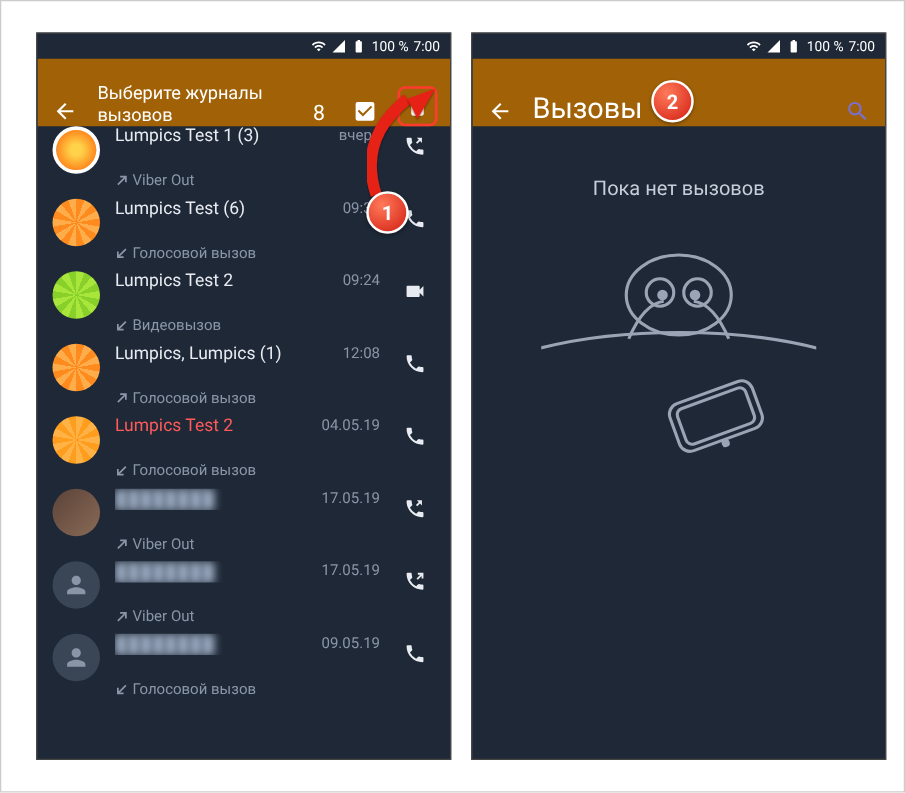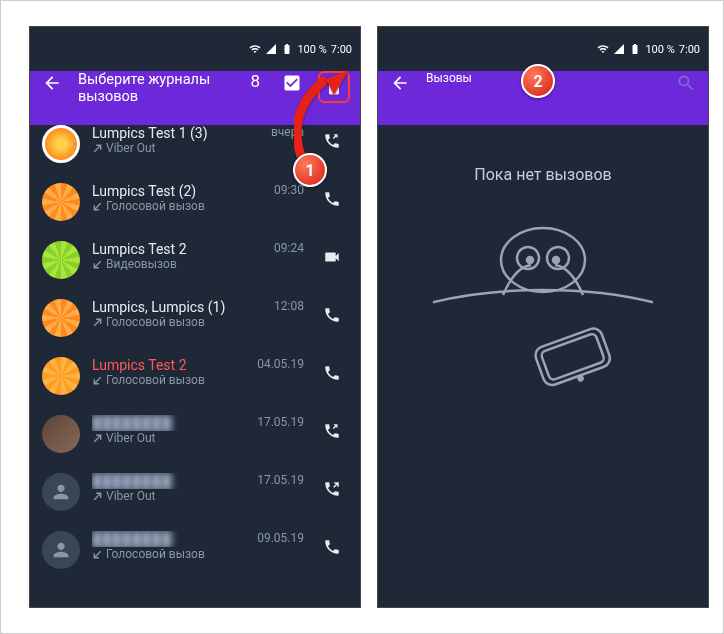--- a/index.html
+++ b/index.html
@@ -23,32 +23,32 @@
   }
   .phone.left { left: 28px; }
   .phone.right { left: 376px; }
 
   .status-bar {
     height: 20px;
     background: #1e2836;
     display: flex;
     justify-content: flex-end;
     align-items: center;
-    padding: 12px 8px;
+    padding: 0 8px;
     gap: 4px;
     color: #fff;
     font-size: 11px;
   }
   .status-bar svg { width: 12px; height: 12px; }
 
   .app-bar {
     height: 54px;
-    background: #6d28d9;
-    display: flex;
-    align-items: flex-start;
+    background: #a16207;
+    display: flex;
+    align-items: flex-end;
     padding: 0 10px;
     gap: 14px;
     color: #fff;
   }
   .app-bar .title {
     flex: 1;
     font-size: 14.5px;
     line-height: 1.2;
   }
   .app-bar .count { font-size: 17px; margin-right: 6px; }
@@ -87,21 +87,21 @@
   .avatar.lime    { background: repeating-conic-gradient(#a8e63b 0 20deg, #8ad02a 20deg 40deg); }
   .avatar.orange3 { background: repeating-conic-gradient(#ffb347 0 20deg, #ff9d1e 20deg 40deg); }
   .avatar.photo   { background: linear-gradient(135deg,#5b4339,#8a6a56); }
   .avatar.blank   { background: #3a4556; display:flex; }
   .avatar.blank svg { width: 22px; height: 22px; fill: #8a96a8; }
 
   .row .meta { flex: 1; min-width:0; }
   .row .name { font-size: 14px; color: #e8ecf2; white-space: nowrap; overflow:hidden; text-overflow: ellipsis; }
   .row .name.missed { color: #ff5a5a; }
   .row .name.blur { color: transparent; text-shadow: 0 0 7px #a1b0c7; }
-  .row .sub { font-size: 12px; color: #8a96a8; display:flex; align-items:center; gap:3px; }
+  .row .sub { font-size: 12px; color: #8a96a8; display:flex; align-items:center; gap:3px;margin-top:20px; }
   .row .time { font-size: 12px; color: #8a96a8; width: 52px; text-align: right; }
   .row .call-icon {
     width: 32px; height: 32px;
     display:flex; align-items:center; justify-content:center;
   }
   .row .call-icon svg { width: 18px; height: 18px; fill: #e8ecf2; }
 
   
   .empty {
     height: calc(100% - 74px);
@@ -193,21 +193,21 @@
         <div class="call-icon">
           <svg viewBox="0 0 24 24">
             <path d="M6.62 10.79a15.053 15.053 0 0 0 6.59 6.59l2.2-2.2a1 1 0 0 1 1.02-.24c1.12.37 2.33.57 3.57.57a1 1 0 0 1 1 1V20a1 1 0 0 1-1 1C10.61 21 3 13.39 3 4a1 1 0 0 1 1-1h3.5a1 1 0 0 1 1 1c0 1.24.2 2.45.57 3.57a1 1 0 0 1-.24 1.02l-2.21 2.2z"></path>
             <path d="M14 3l2 2-3 3 1.4 1.4 3-3 2 2V3z"></path>
           </svg>
         </div>
       </div>
       <div class="row">
         <div class="avatar orange2"></div>
         <div class="meta">
-          <div class="name">Lumpics Test (2)</div>
+          <div class="name">Lumpics Test (6)</div>
           <div class="sub"><svg width="11" height="11" viewBox="0 0 24 24" fill="#8a96a8">
               <path d="M19 5L5 19M15 19H5V9" stroke="#8a96a8" stroke-width="3" fill="none"></path>
             </svg> Голосовой вызов</div>
         </div>
         <div class="time">09:30</div>
         <div class="call-icon">
           <svg viewBox="0 0 24 24">
             <path d="M6.62 10.79a15.053 15.053 0 0 0 6.59 6.59l2.2-2.2a1 1 0 0 1 1.02-.24c1.12.37 2.33.57 3.57.57a1 1 0 0 1 1 1V20a1 1 0 0 1-1 1C10.61 21 3 13.39 3 4a1 1 0 0 1 1-1h3.5a1 1 0 0 1 1 1c0 1.24.2 2.45.57 3.57a1 1 0 0 1-.24 1.02l-2.21 2.2z"></path>
           </svg>
         </div>
@@ -330,21 +330,21 @@
     <span>100 %</span>
     <span>7:00</span>
   </div>
 
   <div class="app-bar">
     <div class="icon-btn">
       <svg viewBox="0 0 24 24" fill="#fff">
           <path d="M20 11H7.83l5.59-5.59L12 4l-8 8 8 8 1.41-1.41L7.83 13H20z"></path>
         </svg>
     </div>
-    <div class="title" style="font-size:12px">Вызовы</div>
+    <div class="title" style="font-size:23px">Вызовы</div>
     <div class="icon-btn">
       <svg viewBox="0 0 24 24" fill="#7b6fd1">
           <path d="M15.5 14h-.79l-.28-.27A6.471 6.471 0 0 0 16 9.5 6.5 6.5 0 1 0 9.5 16c1.61 0 3.09-.59 4.23-1.57l.27.28v.79l5 4.99L20.49 19l-4.99-5zm-6 0C7.01 14 5 11.99 5 9.5S7.01 5 9.5 5 14 7.01 14 9.5 11.99 14 9.5 14z"></path>
         </svg>
     </div>
   </div>
 
   <div class="empty">
     <div class="msg">Пока нет вызовов</div>
     <div class="illustration">

